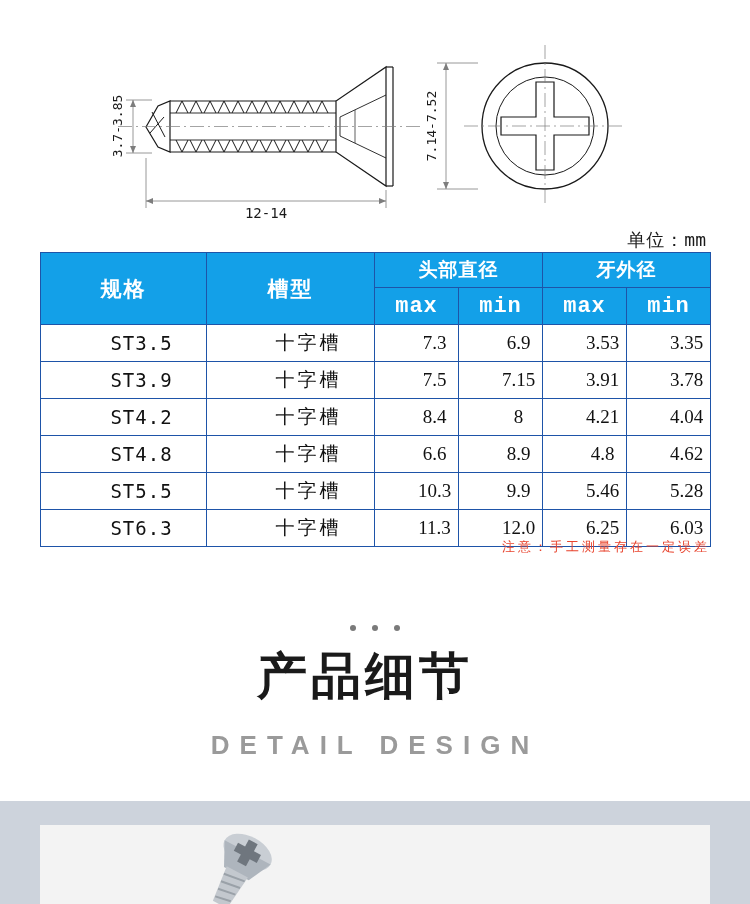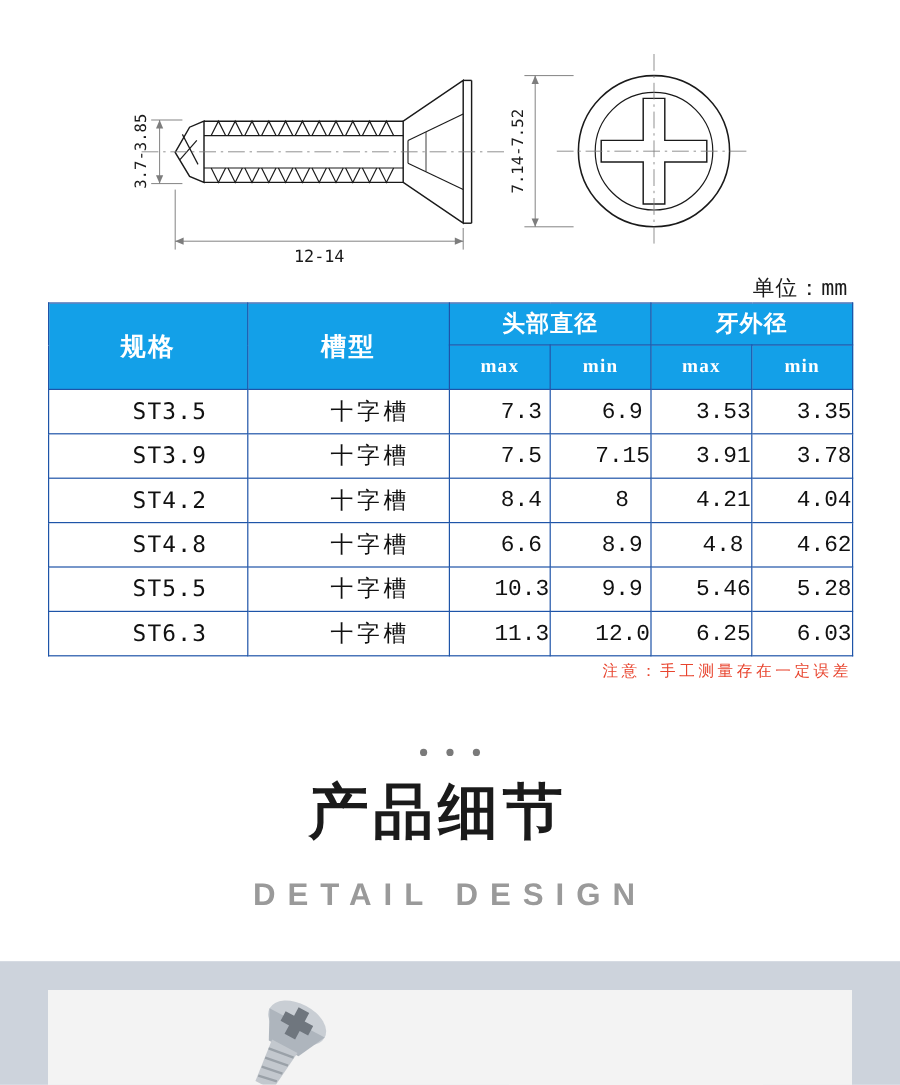--- a/index.html
+++ b/index.html
@@ -67,53 +67,52 @@
     font-size: 21px;
     height: 68px;
     letter-spacing: 2px;
   }
   .th-group {
     font-size: 19px;
     height: 32px;
     letter-spacing: 1px;
   }
   .th-sub {
-    font-size: 16px;
+    font-size: 22px;
     height: 34px;
-    font-family: Liberation Serif, serif;
+    font-family: Liberation Mono, monospace;
     font-weight: normal;
     letter-spacing: 1px;
   }
   table.spec tbody td {
     height: 34px;
     font-size: 19px;
     background: #ffffff;
     padding-left: 37px;
   }
   td.c-spec {
     font-family: "DejaVu Sans Mono", monospace;
     letter-spacing: 1px;
   }
   td.c-slot {
     letter-spacing: 3px;
   }
   td.c-num {
-    font-family: Liberation Mono, monospace;
+    font-family: Liberation Serif, serif;
     margin-top: 22px;
   }
 
   
   #warn-note {
     position: absolute;
     right: 40px;
     top: 538px;
     font-size: 13px;
     color: #e8442e;
     letter-spacing: 3px;
-    margin-top: 12px;
   }
 
   
   #dots-row {
     position: absolute;
     top: 618px;
     left: 0;
     width: 750px;
     text-align: center;
   }

